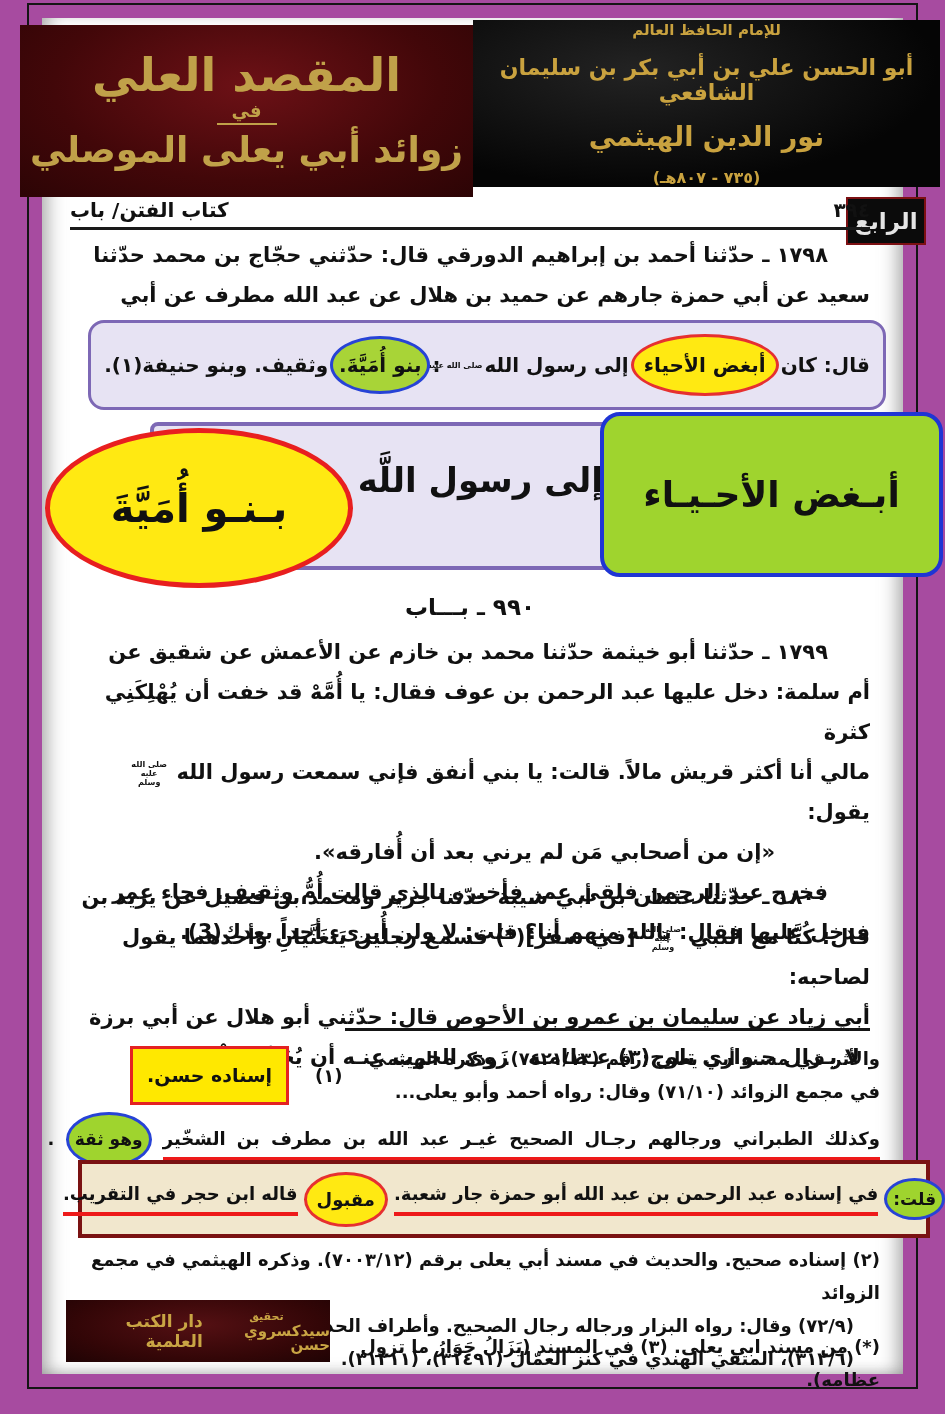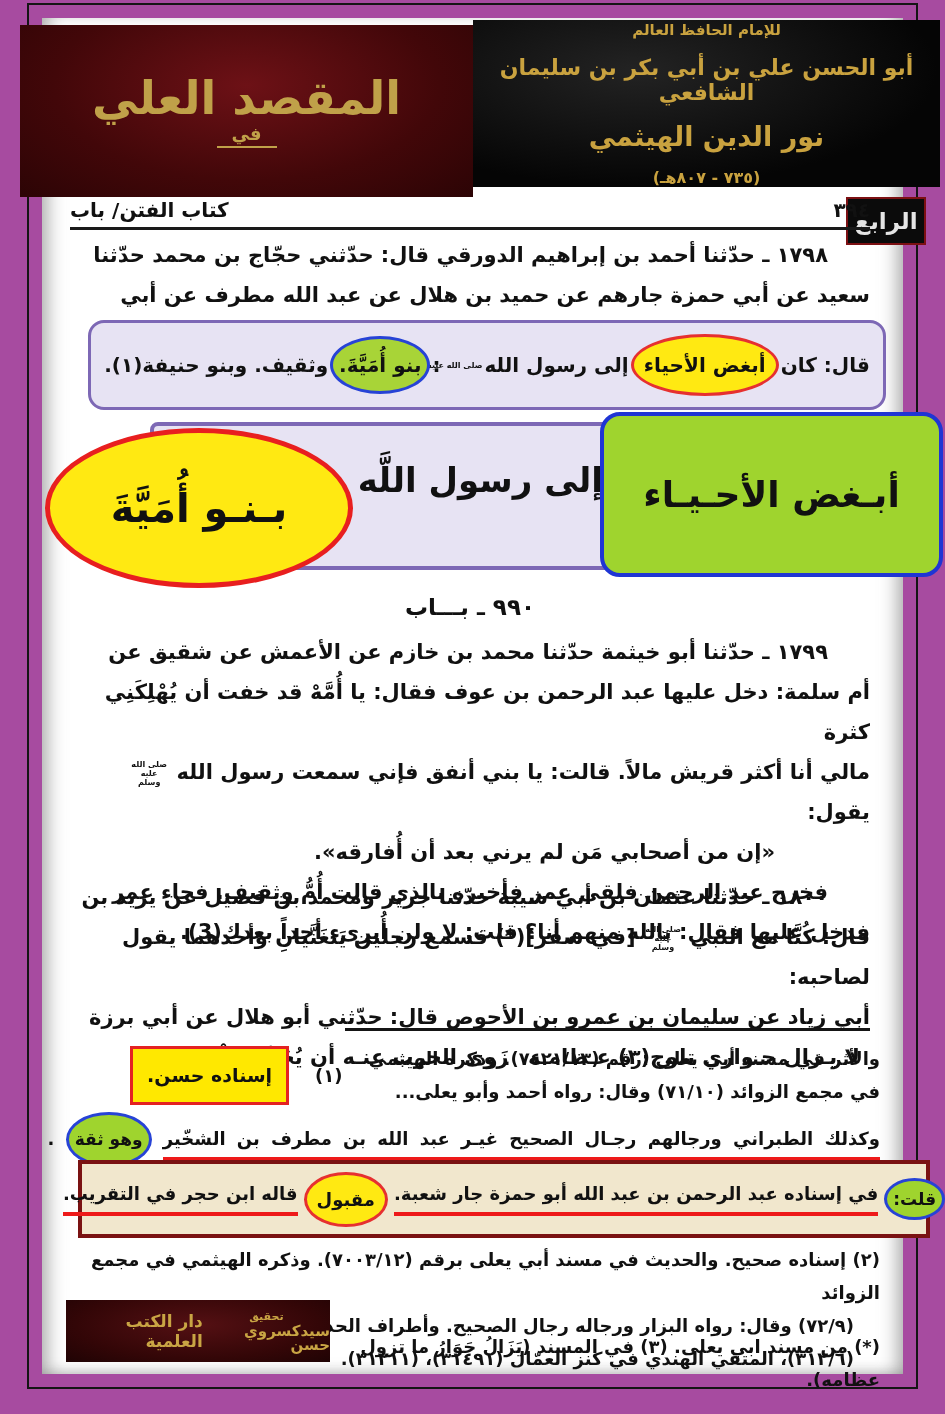--- a/index.html
+++ b/index.html
@@ -151,20 +151,21 @@
 <div class="cover">
   <div class="cover-left">
     <div class="cl1">للإمام الحافظ العالم</div>
     <div class="cl2">أبو الحسن علي بن أبي بكر بن سليمان الشافعي</div>
     <div class="cl3">نور الدين الهيثمي</div>
     <div class="cl4">(٧٣٥ - ٨٠٧هـ)</div>
   </div>
   <div class="cover-right">
     <div class="cr1">المقصد العلي</div>
     <div class="cr2">في</div>
+    <div class="cr3">زوائد أبي يعلى الموصلي</div>
   </div>
 </div>
 
 <div class="badge">الرابع</div>
 
 <div class="pagehead">
   <span>٣٩٤</span>
   <span>كتاب الفتن/ باب</span>
 </div>
 

